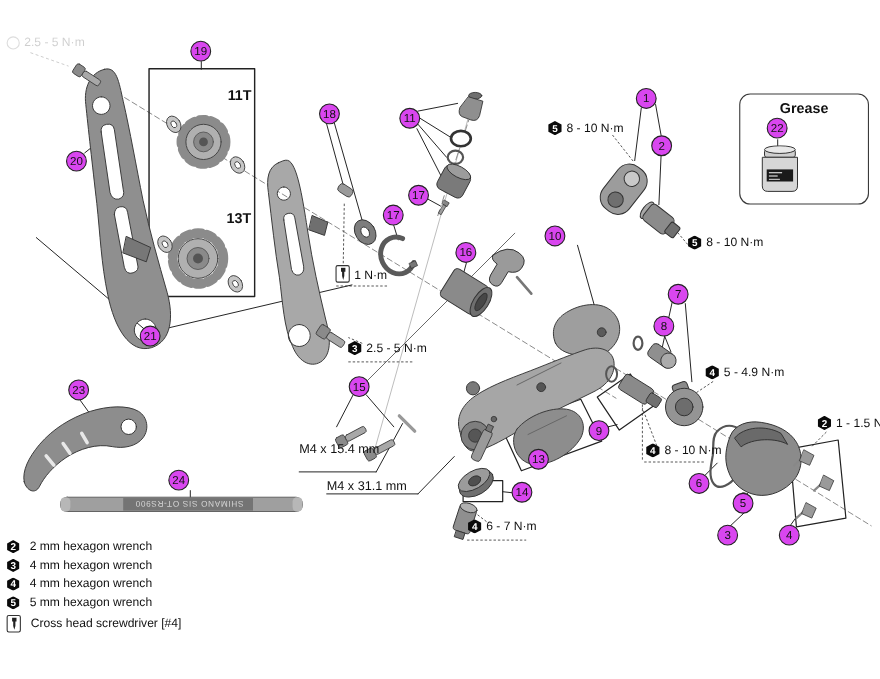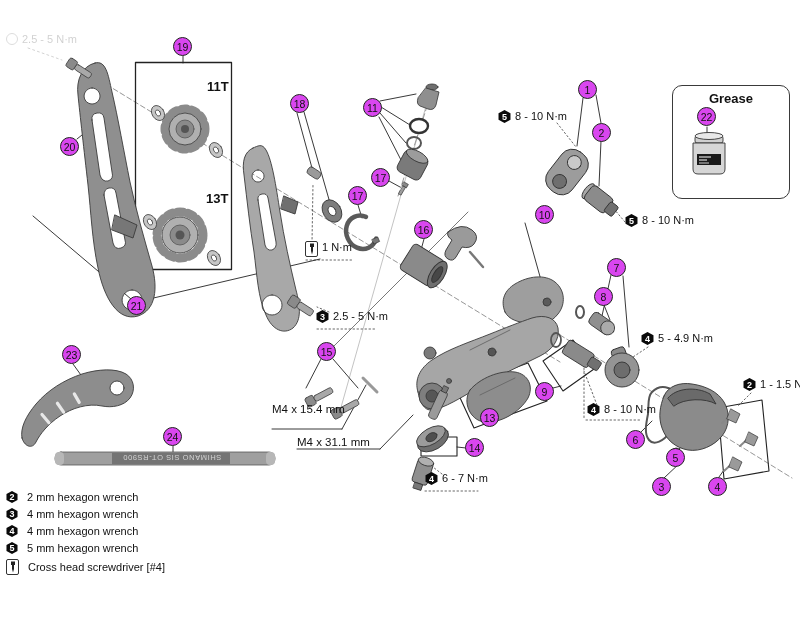--- a/index.html
+++ b/index.html
@@ -5,33 +5,33 @@
   html,body{margin:0;padding:0;background:#fff;}
   .page{position:relative;width:800px;height:617px;background:#fff;overflow:hidden;
         font-family:"Liberation Sans",sans-serif;color:#111;}
   svg{display:block;}
   .lay{position:absolute;left:0;top:0;}
   
   .co{position:absolute;width:19px;height:19px;border:1.3px solid #222;border-radius:50%;
       background:#d946ef;font-size:10.5px;display:flex;align-items:center;justify-content:center;
       box-sizing:border-box;z-index:5;}
   
-  .tq{position:absolute;display:flex;align-items:flex-start;gap:4px;font-size:11px;white-space:nowrap;z-index:5;}
+  .tq{position:absolute;display:flex;align-items:flex-end;gap:4px;font-size:11px;white-space:nowrap;z-index:5;}
   .hx{width:13px;height:13px;background:#0a0a0a;color:#fff;font-size:9px;font-weight:bold;
       display:flex;align-items:center;justify-content:center;
       clip-path:polygon(50% 0,96% 25%,96% 75%,50% 100%,4% 75%,4% 25%);flex:0 0 auto;}
   .sd{width:13px;height:16px;border:1px solid #333;border-radius:2px;background:#fff;
       display:flex;align-items:center;justify-content:center;box-sizing:border-box;flex:0 0 auto;}
   .faint{opacity:0.20;}
   .hxf{width:12px;height:12px;border:1.2px solid #555;border-radius:50%;box-sizing:border-box;flex:0 0 auto;}
   
   .pl{position:absolute;font-size:13px;font-weight:bold;z-index:5;}
   .dim{position:absolute;font-size:11.5px;z-index:5;white-space:nowrap;}
   
-  .grease{position:absolute;left:672px;top:85px;width:118px;height:114px;border:1.6px solid #3a3a3a;
+  .grease{position:absolute;left:672px;top:85px;width:118px;height:101px;border:1.6px solid #3a3a3a;
           border-radius:10px;box-sizing:border-box;z-index:4;background:transparent;}
   .grease .title{text-align:center;font-weight:bold;font-size:13px;margin-top:5px;}
   .jar{position:absolute;left:8px;top:46px;}
   
   .legend{position:absolute;left:6px;top:491px;display:flex;flex-direction:column;gap:5px;z-index:5;}
   .lrow{display:flex;align-items:center;gap:9px;font-size:11px;}
   .lrow .hx{width:12px;height:12px;}
   
   .cable-print{position:absolute;left:118px;top:453px;width:108px;text-align:center;
                transform:rotate(180deg);font-size:7.5px;letter-spacing:0.6px;color:#d4d4d4;z-index:5;}
@@ -345,35 +345,35 @@
 
   <div class="co" style="left:578px;top:80px">1</div>
   <div class="co" style="left:592px;top:123px">2</div>
   <div class="co" style="left:652px;top:477px">3</div>
   <div class="co" style="left:708px;top:477px">4</div>
   <div class="co" style="left:666px;top:448px">5</div>
   <div class="co" style="left:626px;top:430px">6</div>
   <div class="co" style="left:607px;top:258px">7</div>
   <div class="co" style="left:594px;top:287px">8</div>
   <div class="co" style="left:535px;top:382px">9</div>
-  <div class="co" style="left:535px;top:205px">10</div>
+  <div class="co" style="left:495px;top:205px">10</div>
   <div class="co" style="left:363px;top:98px">11</div>
   <div class="co" style="left:371px;top:168px">17</div>
   <div class="co" style="left:480px;top:408px">13</div>
   <div class="co" style="left:465px;top:438px">14</div>
   <div class="co" style="left:317px;top:342px">15</div>
   <div class="co" style="left:414px;top:220px">16</div>
   <div class="co" style="left:348px;top:186px">17</div>
   <div class="co" style="left:290px;top:94px">18</div>
   <div class="co" style="left:173px;top:37px">19</div>
   <div class="co" style="left:60px;top:137px">20</div>
   <div class="co" style="left:127px;top:296px">21</div>
   <div class="co" style="left:697px;top:107px">22</div>
   <div class="co" style="left:62px;top:345px">23</div>
-  <div class="co" style="left:163px;top:427px">24</div>
+  <div class="co" style="left:153px;top:427px">24</div>
 
   <div class="tq" style="left:498px;top:110px">
     <span class="hx">5</span>
     <span>8 - 10 N·m</span>
   </div>
   <div class="tq" style="left:625px;top:214px">
     <span class="hx">5</span>
     <span>8 - 10 N·m</span>
   </div>
   <div class="tq" style="left:305px;top:241px">

